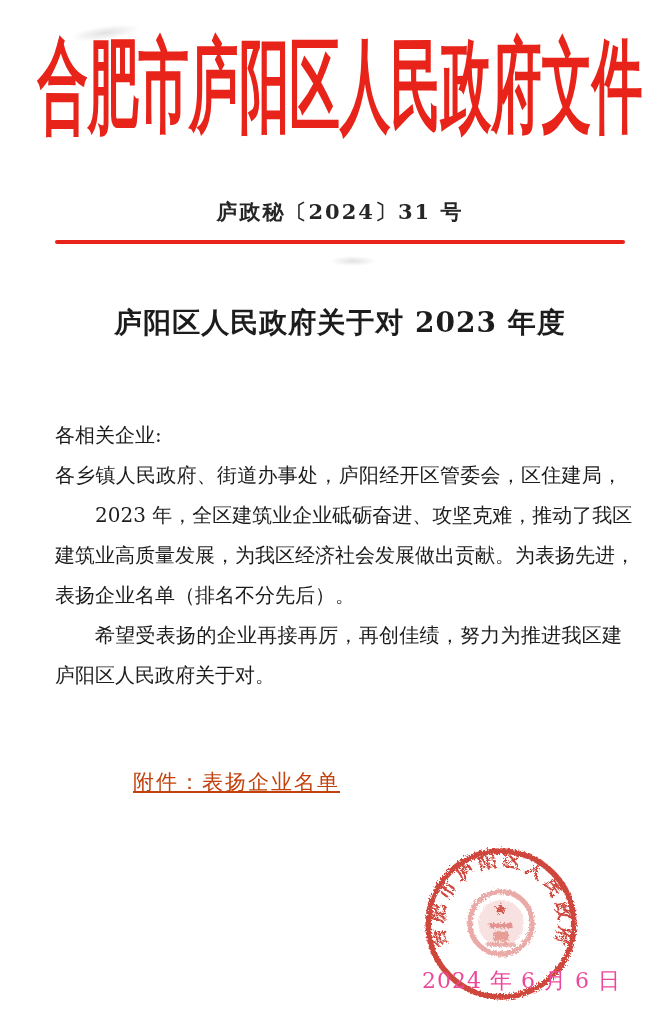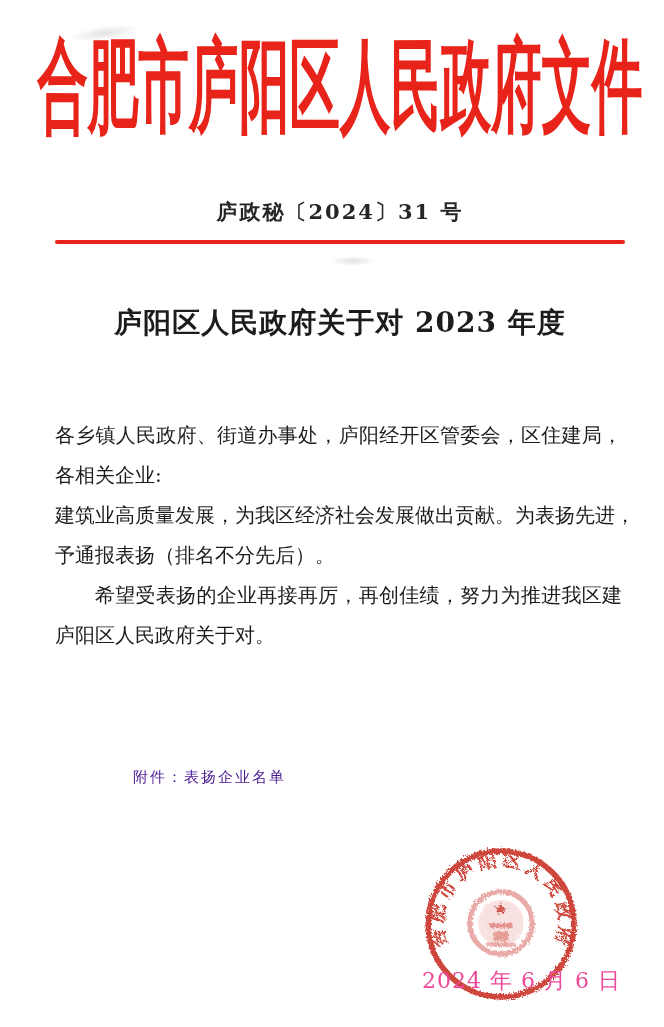--- a/index.html
+++ b/index.html
@@ -57,21 +57,21 @@
     color:#1c1c1c;
     font-size:20px;
     line-height:40px;
   }
   .bl{display:block;height:40px;overflow:visible;white-space:nowrap;}
   .bl.full{text-align:justify;text-align-last:justify;}
   .bl.ind{text-indent:2em;}
   
   .attachment{
     position:absolute;top:768px;left:133px;
-    color:#4c1d95;font-size:15px;letter-spacing:2px;
+    color:#c2410c;font-size:21px;letter-spacing:2px;text-decoration:underline;
   }
   
   .seal{position:absolute;left:423px;top:846px;width:156px;height:156px;z-index:1;}
   .sign-date{
     position:absolute;left:422px;top:966px;z-index:2;
     color:#ec4899;font-size:22px;letter-spacing:1px;white-space:nowrap;
   }
   
   .smudge{position:absolute;background:radial-gradient(closest-side,rgba(120,120,120,.22),rgba(120,120,120,0));}
   .smudge.s1{left:70px;top:26px;width:70px;height:14px;transform:rotate(-8deg);}
@@ -89,24 +89,25 @@
 
   <div class="docnum">庐政秘〔2024〕31 号</div>
 
   <div class="redline"></div>
 
   <div class="title">
     <div>庐阳区人民政府关于对 2023 年度</div>
   </div>
 
   <div class="bodytext">
+    <span class="bl">各相关企业:</span>
     <span class="bl full">各乡镇人民政府、街道办事处，庐阳经开区管委会，区住建局，</span>
-    <span class="bl">各相关企业:</span>
+    <span class="bl full ind">2023 年，全区建筑业企业砥砺奋进、攻坚克难，推动了我区</span>
     <span class="bl full">建筑业高质量发展，为我区经济社会发展做出贡献。为表扬先进，</span>
-    <span class="bl">予通报表扬（排名不分先后）。</span>
+    <span class="bl">表扬企业名单（排名不分先后）。</span>
     <span class="bl full ind">希望受表扬的企业再接再厉，再创佳绩，努力为推进我区建</span>
     <span class="bl">庐阳区人民政府关于对。</span>
   </div>
 
   <div class="attachment">附件：表扬企业名单</div>
 
   <svg class="seal" viewBox="0 0 150 150" xmlns="http://www.w3.org/2000/svg">
     <defs>
       <filter id="stampgrain" x="-15%" y="-15%" width="130%" height="130%">
         <feTurbulence type="fractalNoise" baseFrequency="0.55" numOctaves="3" seed="7" result="n"></feTurbulence>

